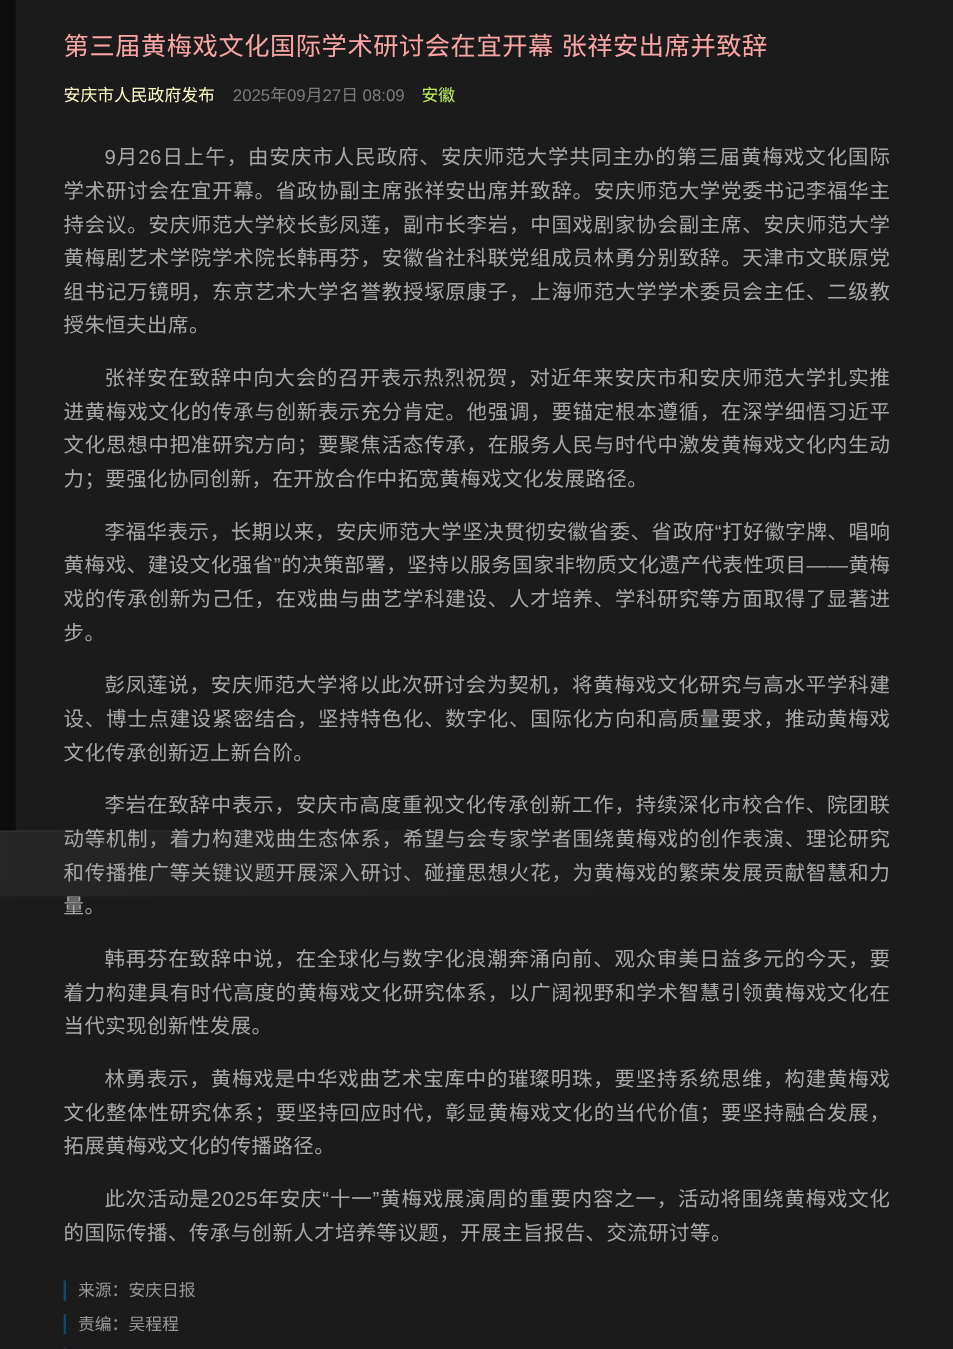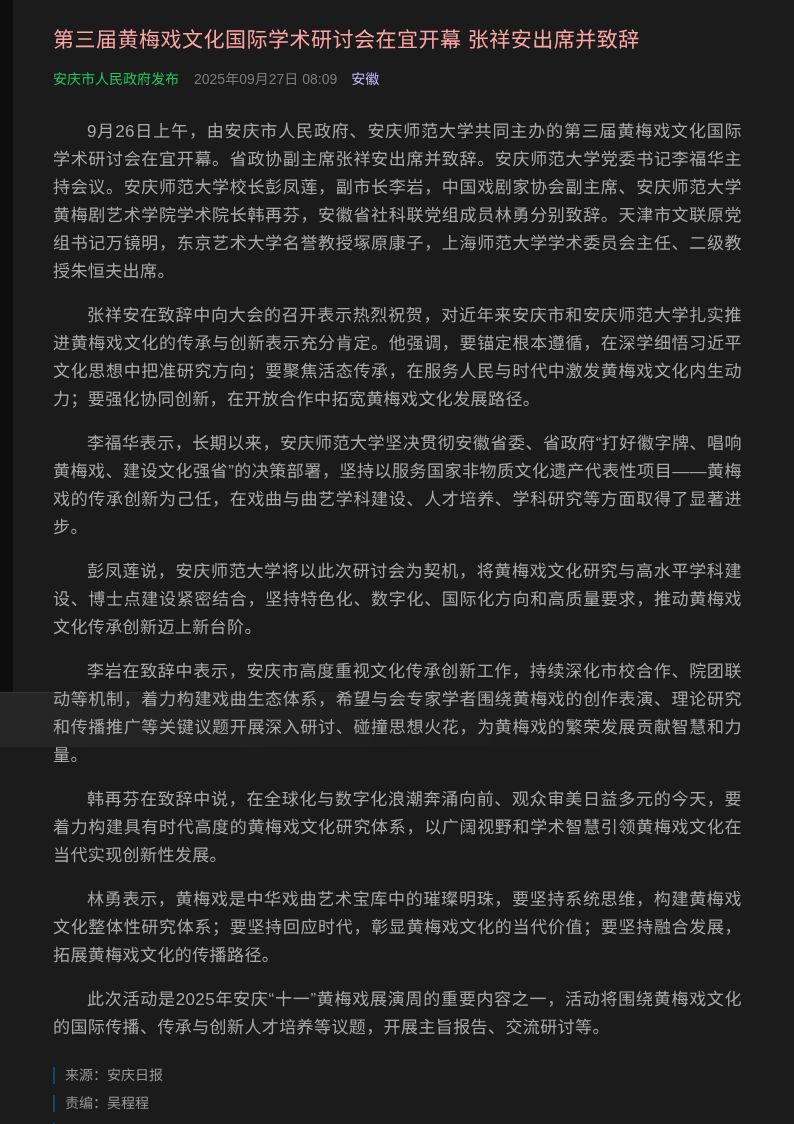--- a/index.html
+++ b/index.html
@@ -49,30 +49,30 @@
     letter-spacing: 0.5px;
   }
   .meta {
     margin-top: 14px;
     height: 19px;
     display: flex;
     align-items: center;
     font-size: 14px;
   }
   .publisher {
-    color: #22c55e;
+    color: #fef9c3;
     text-decoration: none;
     cursor: pointer;
   }
   .datetime {
     color: #7c7c7c;
     margin-left: 15px;
   }
   .region {
-    color: #c4b5fd;
+    color: #bef264;
     margin-left: 14px;
   }
   .article {
     margin-top: 31px;
   }
   .article p {
     margin: 0 0 16px 0;
     font-size: 17px;
     line-height: 28px;
     color: #a8a8a8;

